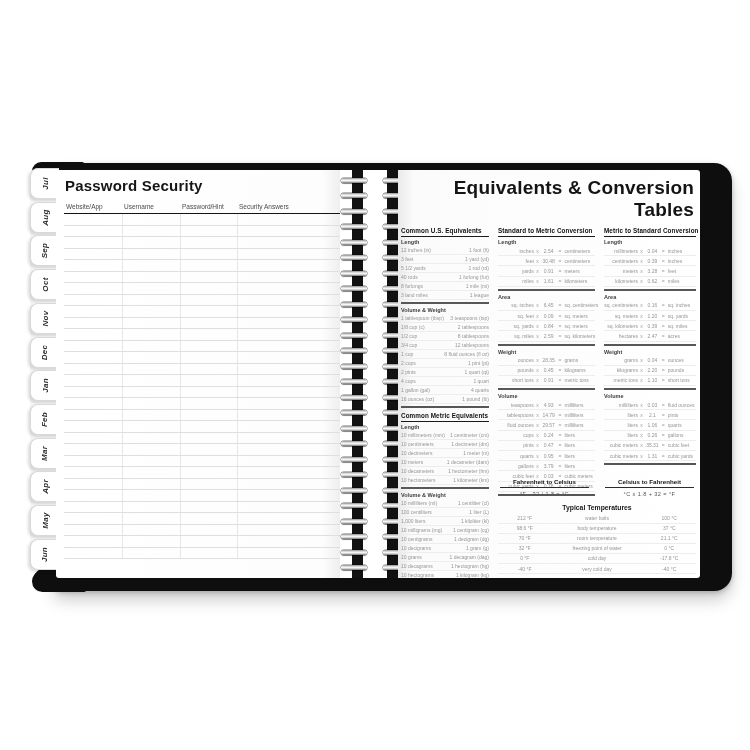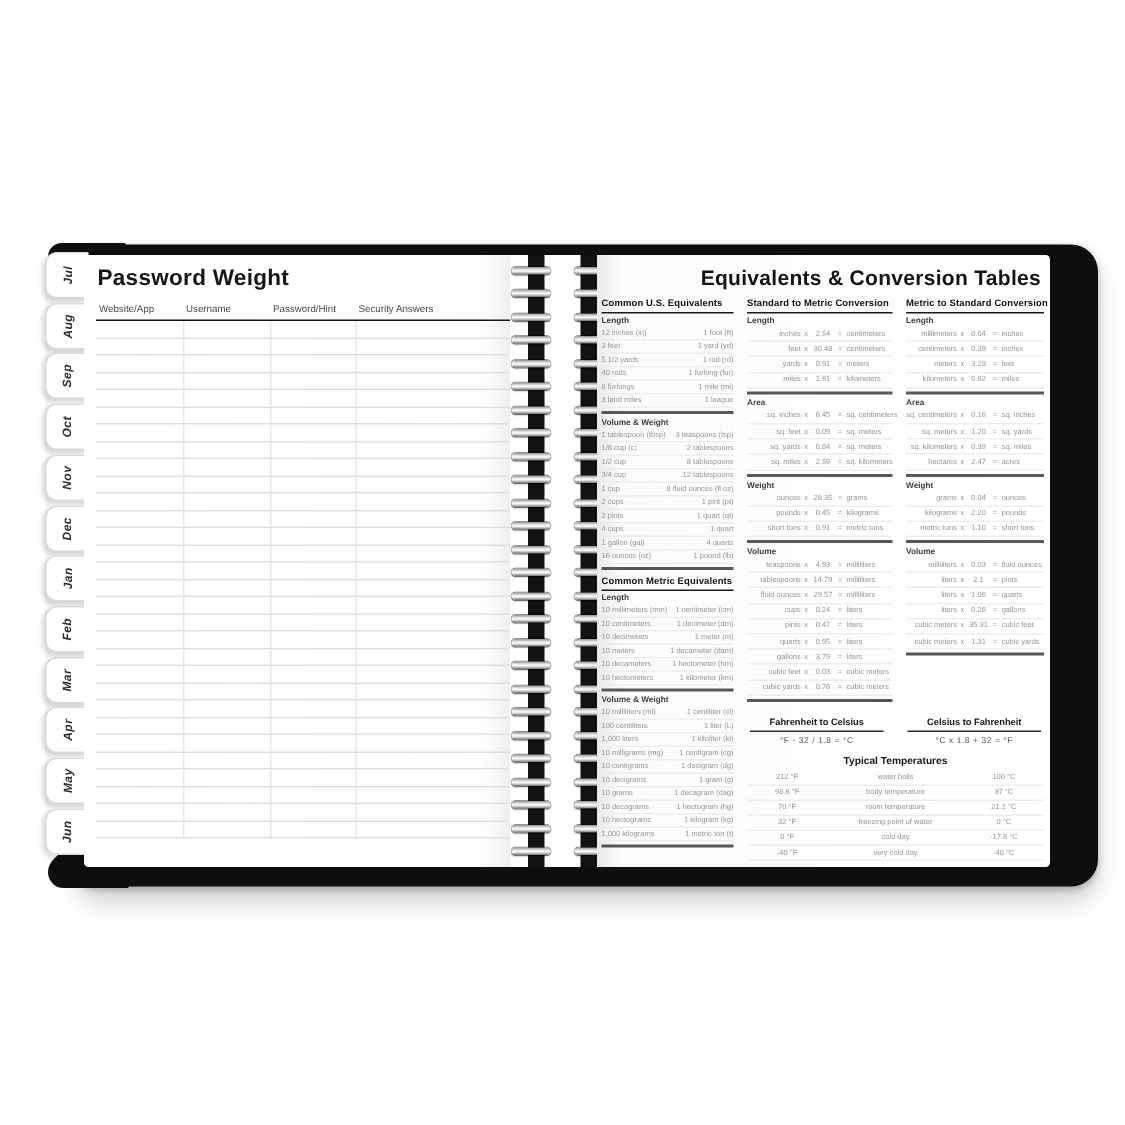--- a/index.html
+++ b/index.html
@@ -45,21 +45,21 @@
   .lp-title{margin:7px 0 0 9px;font-size:15px;font-weight:700;color:#161616;letter-spacing:.2px;}
   .pw-table{position:absolute;left:8px;right:6px;top:33px;}
   .pw-head{display:grid;grid-template-columns:58px 58px 57px 1fr;font-size:6.5px;color:#4a4a4a;
         padding-bottom:3px;border-bottom:1.6px solid #141414;}
   .pw-head span{padding-left:2px;}
   .pw-row{display:grid;grid-template-columns:58px 58px 57px 1fr;height:10.5px;border-bottom:1px solid #dfdfdf;}
   .pw-row i{border-left:1px solid #e7e7e7;}
   .pw-row i:first-child{border-left:none;}
 
   
-  .rp-title{margin:7px 6px 0 0;text-align:right;font-size:14px;font-weight:700;color:#141414;letter-spacing:.2px;}
+  .rp-title{margin:7px 6px 0 0;text-align:right;font-size:19px;font-weight:700;color:#141414;letter-spacing:.2px;}
   .cols{display:flex;gap:9px;margin-top:6px;padding:0 4px 0 3px;align-items:flex-start;}
   .col{min-width:0;}
   .col.c1{width:88px;}.col.c2{width:97px;}.col.c3{flex:1;}
 
   .grp{margin-bottom:4px;border-bottom:2px solid #565656;padding-bottom:2px;}
   .grp:last-child{border-bottom:2px solid #565656;}
   .grp-title{height:8px;font-size:6.3px;font-weight:700;color:#101010;padding-bottom:1px;
         border-bottom:1.3px solid #1a1a1a;letter-spacing:.1px;white-space:nowrap;}
   .sec + .sec{border-top:2px solid #585858;margin-top:2px;padding-top:1px;}
   .sec-name{height:8px;display:flex;align-items:flex-end;padding-bottom:1px;
@@ -125,21 +125,21 @@
         </li>
         <li class="tab">
           <span>May</span>
         </li>
         <li class="tab">
           <span>Jun</span>
         </li>
       </ul>
 
     <div class="page left">
-      <h1 class="lp-title">Password Weight</h1>
+      <h1 class="lp-title">Password Security</h1>
       <div class="pw-table">
         <div class="pw-head" id="pwHead">
             <span>Website/App</span>
             <span>Username</span>
             <span>Password/Hint</span>
             <span>Security Answers</span>
           </div>
         <div id="pwRows">
             <div class="pw-row">
               <i></i>

